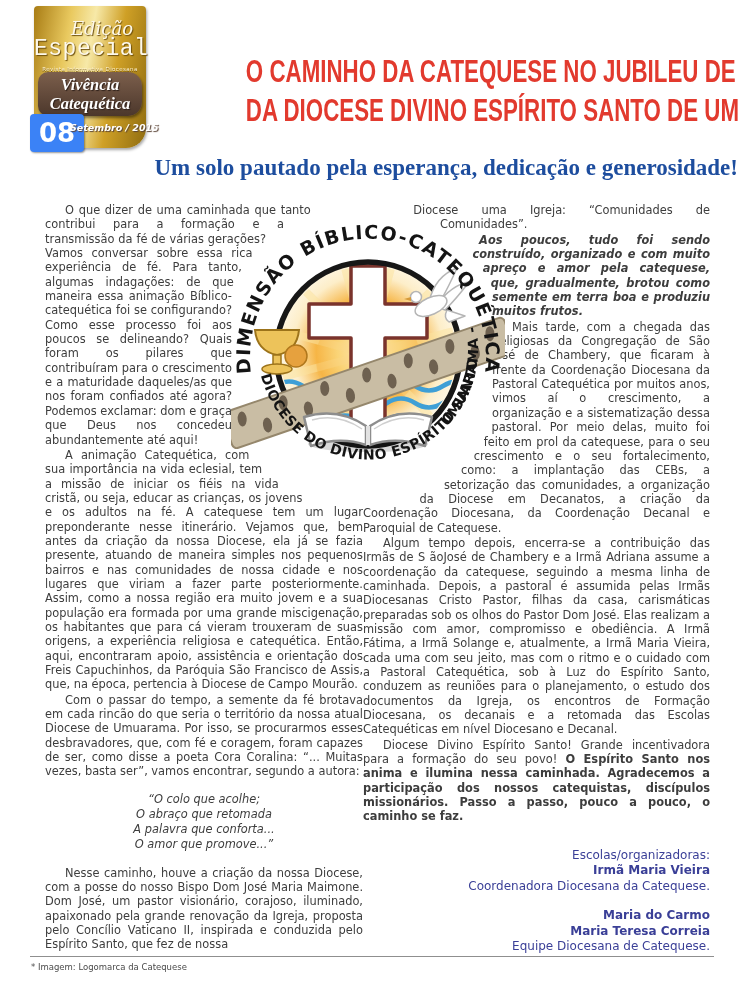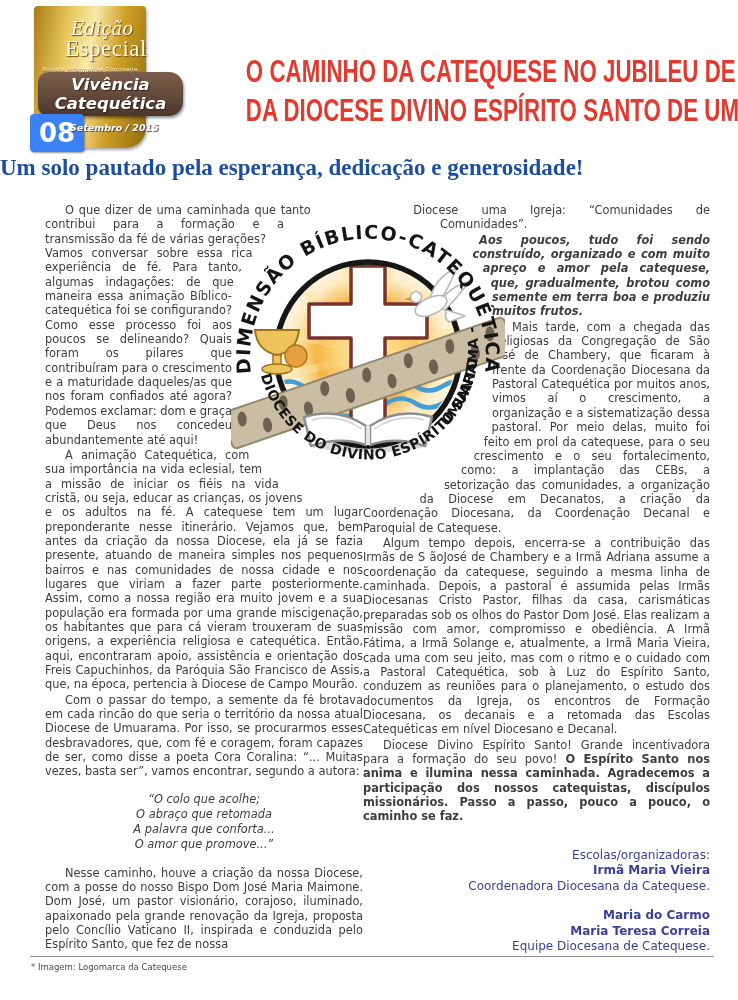--- a/index.html
+++ b/index.html
@@ -11,51 +11,51 @@
   
   .badge{position:absolute;left:28px;top:2px;width:132px;height:150px;}
   .badge-gold{
     position:absolute;left:6px;top:4px;width:112px;height:142px;
     background:linear-gradient(100deg,#a87c14 0%,#e9c95f 28%,#f7e9a8 46%,#cfa026 68%,#8f6c10 100%);
     border-radius:4px 4px 20px 4px;box-shadow:1px 2px 3px rgba(0,0,0,.35);
   }
   .edition1{position:absolute;left:0;top:12px;width:112px;text-align:center;
     font-family:"DejaVu Serif",serif;font-style:italic;font-size:18px;color:#fdf8ea;
     text-shadow:1px 1px 1px #6d4f0c;margin-left:12px;}
-  .edition2{position:absolute;left:16px;top:30px;width:112px;text-align:center;
-    font-family:Liberation Serif, serif;font-size:23px;color:#fdf8ea;letter-spacing:.5px;
+  .edition2{position:absolute;left:0;top:30px;width:112px;text-align:center;
+    font-family:Liberation Mono, monospace;font-size:23px;color:#fdf8ea;letter-spacing:.5px;
     text-shadow:1px 1px 1px #6d4f0c;}
   .edition-sub{position:absolute;left:0;top:60px;width:112px;text-align:center;
     font-size:5.5px;color:#fff3d0;text-shadow:0 1px 0 #6d4f0c;letter-spacing:.4px;}
   .badge-brown{
-    position:absolute;left:10px;top:70px;width:145px;height:44px;
+    position:absolute;left:10px;top:70px;width:104px;height:44px;
     background:linear-gradient(180deg,#7c5f4c 0%,#5a4335 70%,#4c372b 100%);
     border-radius:10px 14px 14px 10px;box-shadow:1px 2px 3px rgba(0,0,0,.45);
-    display:flex;align-items:center;justify-content:center;text-align:center;
+    display:flex;align-items:center;justify-content:center;text-align:center;font-family:Liberation Serif, serif;
   }
   .badge-brown span{font-style:italic;font-weight:bold;font-size:16.5px;line-height:19px;
     color:#fff;text-shadow:1px 1px 1px #2e201a;white-space:pre-line;}
   .badge-issue{
     position:absolute;left:2px;top:112px;width:54px;height:38px;background:#3b82f6;
     border-radius:4px;display:flex;align-items:center;justify-content:center;
     box-shadow:1px 1px 2px rgba(0,0,0,.4);
   }
   .badge-issue span{font-size:26px;font-weight:bold;color:#fff;}
   .badge-date{position:absolute;left:42px;top:120px;font-size:9.5px;font-style:italic;font-weight:bold;
     color:#fff;text-shadow:1px 1px 1px #5a4335;}
   
   .title-block{position:absolute;left:168px;right:14px;top:52px;text-align:center;}
   .title-line{
     font-family:"Liberation Sans","DejaVu Sans",sans-serif;font-weight:bold;
     font-size:31px;line-height:39px;color:var(--title-red,#e23a2e);
     white-space:nowrap;transform:scaleX(.72);transform-origin:50% 50%;
     letter-spacing:0px;
   }
   .subtitle{
-    position:absolute;left:0;right:0;top:155px;text-align:left;
+    position:absolute;left:0;right:0;top:155px;text-align:right;
     font-family:"Liberation Serif","DejaVu Serif",serif;font-weight:bold;
     font-size:23px;color:var(--subtitle-blue,#1d4d9e);
   }
   
   .columns{position:absolute;left:45px;right:28px;top:203px;display:flex;}
   .col{font-size:11.4px;line-height:14.35px;text-align:justify;}
   .col-left{flex:0 0 318px;width:318px;}
   .col-right{flex:1;}
   .col p{margin:0 0 1px 0;}
   .indent{text-indent:20px;}

